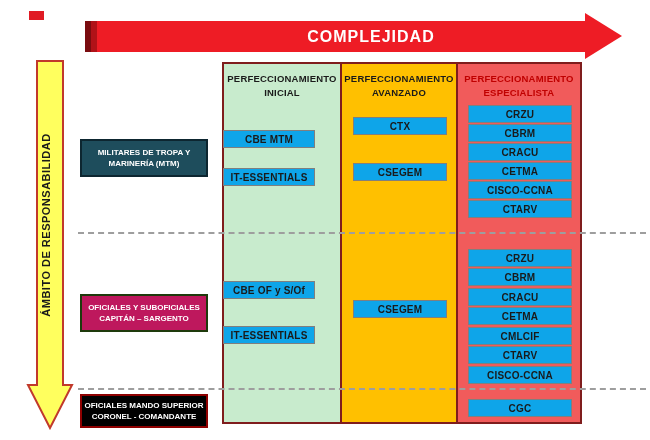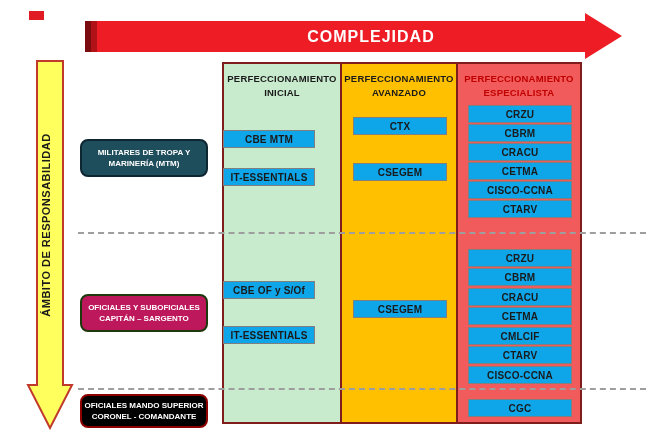--- a/index.html
+++ b/index.html
@@ -49,21 +49,21 @@
   
   .dash{position:absolute;left:78px;width:568px;height:0;border-top:2px dashed #9e9e9e;z-index:4;}
   .dash-1{top:232px;}
   .dash-2{top:388px;}
 
   
   .row-label{
     position:absolute;left:80px;width:128px;box-sizing:border-box;
     display:flex;align-items:center;justify-content:center;text-align:center;
     color:#ffffff;font-size:8px;font-weight:bold;line-height:1.4;
-    white-space:pre-line;z-index:5;border-radius:8px;
+    white-space:pre-line;z-index:5;
   }
   .row-label-mtm{top:139px;height:38px;background:#1e4d5c;border:2px solid #0d2630;}
   .row-label-oficiales{top:294px;height:38px;background:#be185d;border:2px solid #1e3a0c;}
   .row-label-mando{top:394px;height:34px;background:#000000;border:2px solid #8e0000;}
 
   
   .course{
     position:absolute;height:16px;box-sizing:content-box;
     background:#0ea5e9;border:1px solid #7f7f7f;z-index:3;
     display:flex;align-items:center;justify-content:center;

